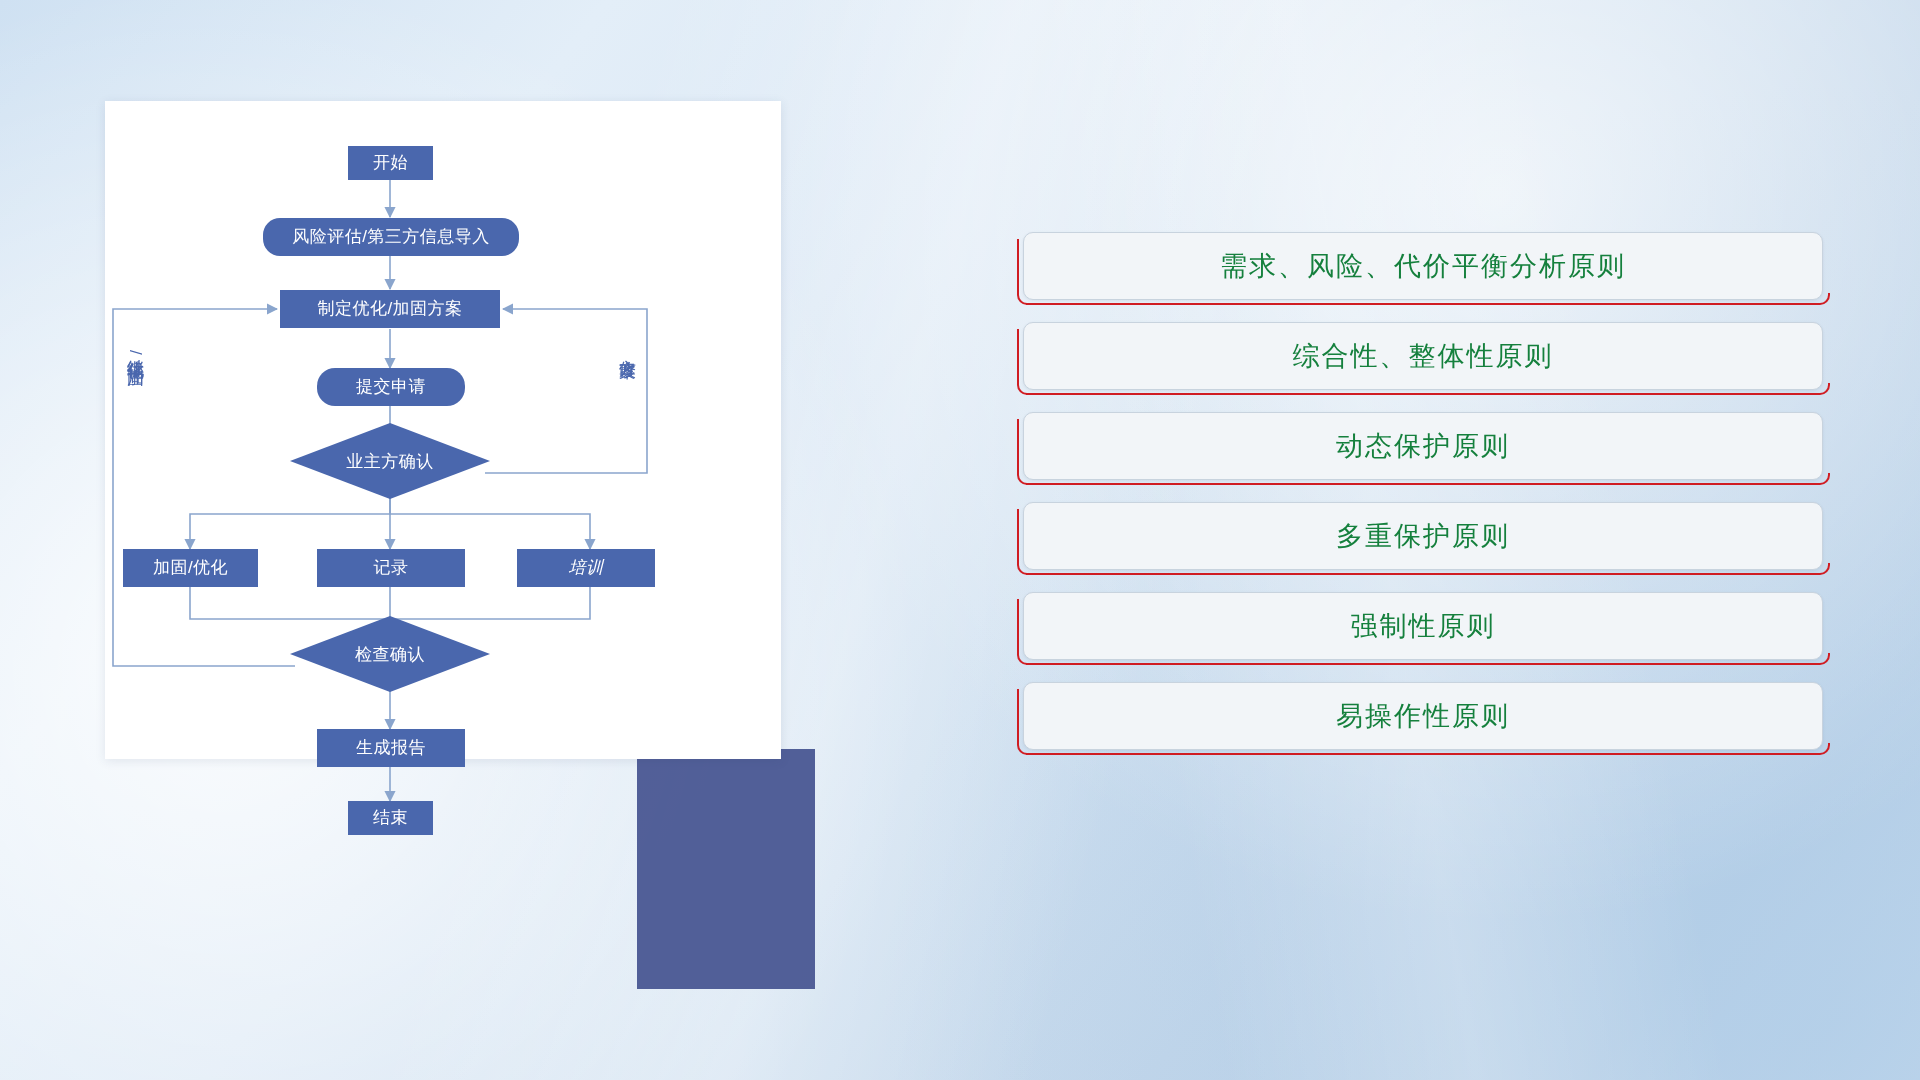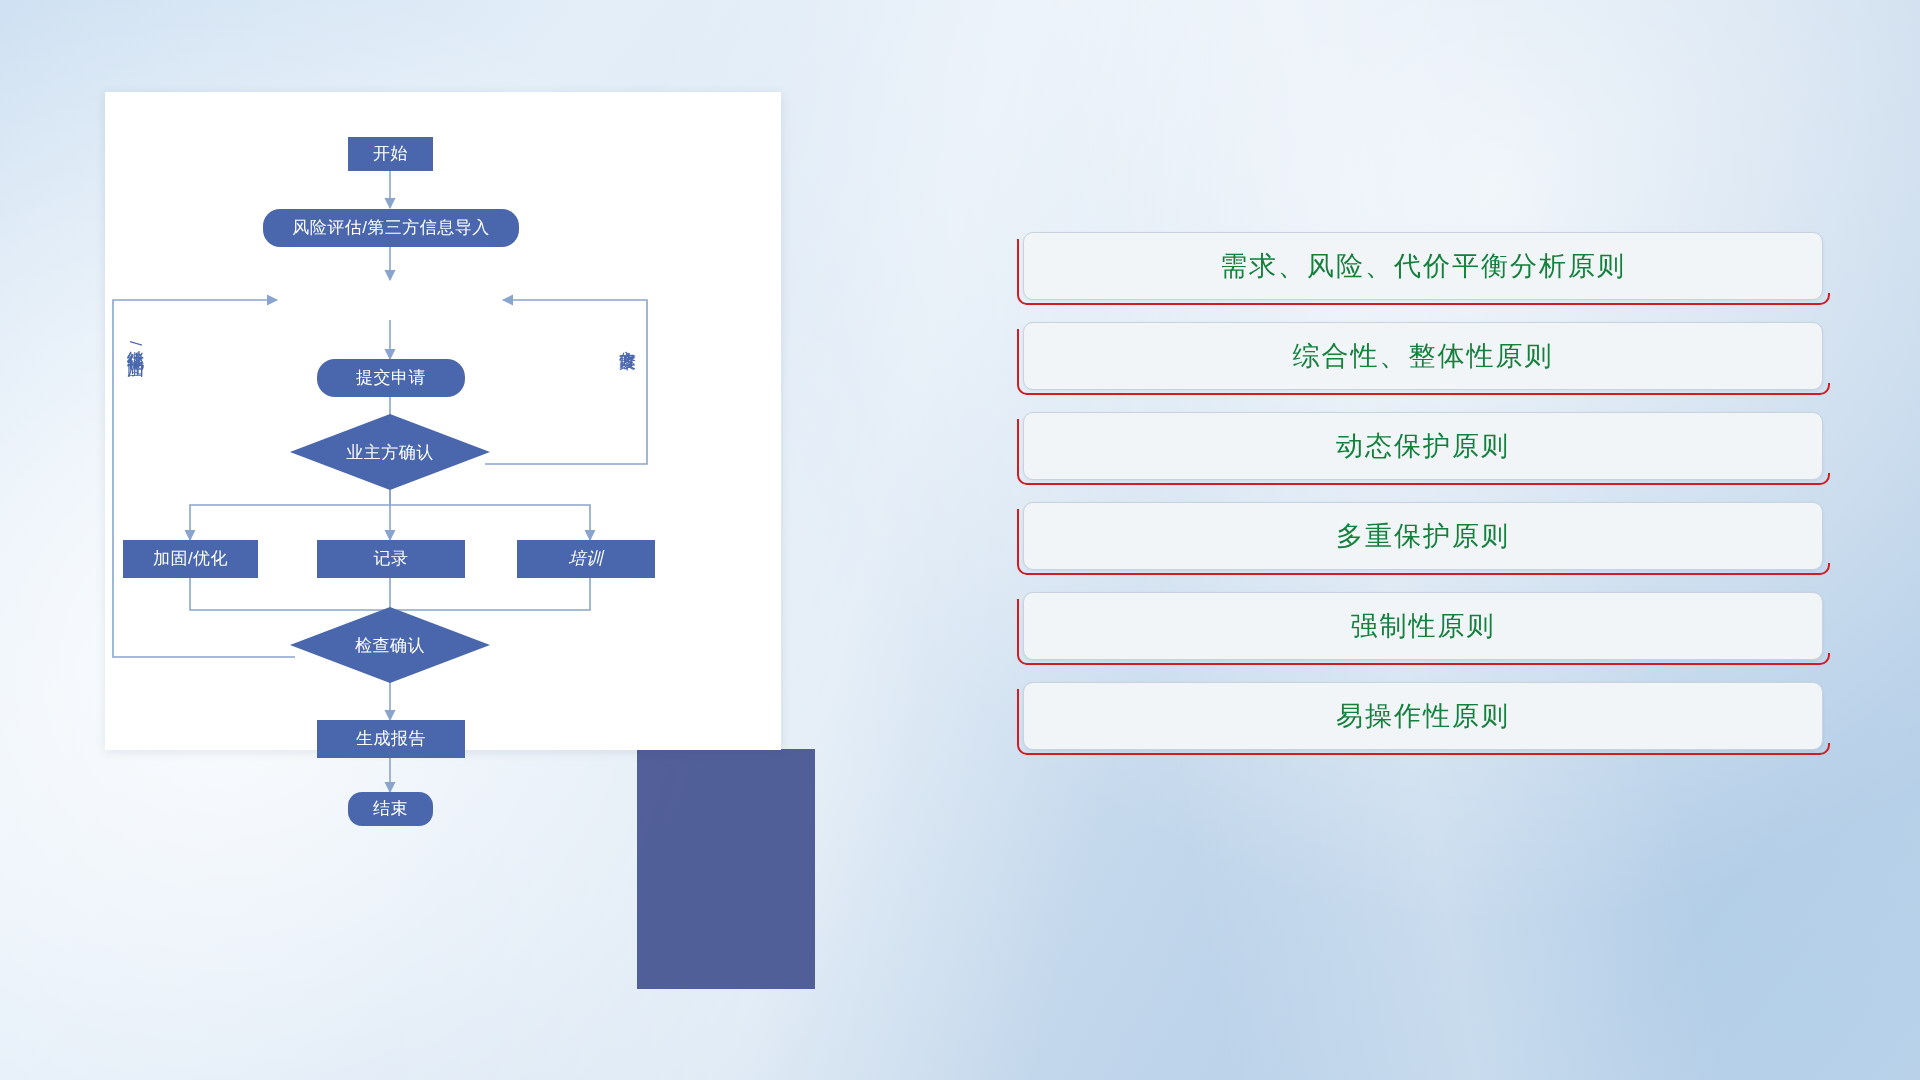--- a/index.html
+++ b/index.html
@@ -41,21 +41,21 @@
     top: 749px;
     width: 178px;
     height: 240px;
     background: #44538f;
     opacity: 0.92;
   }
 
   .chart-card {
     position: absolute;
     left: 105px;
-    top: 92px;
+    top: 101px;
     width: 676px;
     height: 658px;
     background: #ffffff;
     box-shadow: 0 2px 10px rgba(40,60,100,0.10);
   }
 
   .flow {
     position: absolute;
     left: 0; top: 0;
     width: 676px;
@@ -216,20 +216,23 @@
     </svg>
 
     <div class="node" style="left:243px; top:45px; width:85px; height:34px;">
       <span>开始</span>
     </div>
 
     <div class="node" style="left:158px; top:117px; width:256px; height:38px;border-radius:17px;">
       <span>风险评估/第三方信息导入</span>
     </div>
 
+    <div class="node" style="left:175px; top:189px; width:220px; height:38px;">
+      <span>制定优化/加固方案</span>
+    </div>
 
     <div class="node" style="left:212px; top:267px; width:148px; height:38px;border-radius:18px;">
       <span>提交申请</span>
     </div>
 
     <div class="diamond-wrap" style="left:185px; top:322px; width:200px; height:76px;">
       <svg width="200" height="76" viewBox="0 0 200 76">
         <polygon points="100,0 200,38 100,76 0,38" fill="#4a67ad"></polygon>
       </svg>
       <div class="diamond-text">业主方确认</div>
@@ -251,21 +254,21 @@
       <svg width="200" height="76" viewBox="0 0 200 76">
         <polygon points="100,0 200,38 100,76 0,38" fill="#4a67ad"></polygon>
       </svg>
       <div class="diamond-text">检查确认</div>
     </div>
 
     <div class="node" style="left:212px; top:628px; width:148px; height:38px;">
       <span>生成报告</span>
     </div>
 
-    <div class="node" style="left:243px; top:700px; width:85px; height:34px;border-radius:14px;">
+    <div class="node" style="left:243px; top:700px; width:85px; height:34px;">
       <span>结束</span>
     </div>
 
     <div class="side-label" style="left:20px; top:245px; writing-mode: vertical-rl;">继续优化/加固</div>
 
     <div class="side-label" style="left:512px; top:245px; writing-mode: vertical-rl;">方案修改</div>
   </div>
 
 
   <div class="principles">

